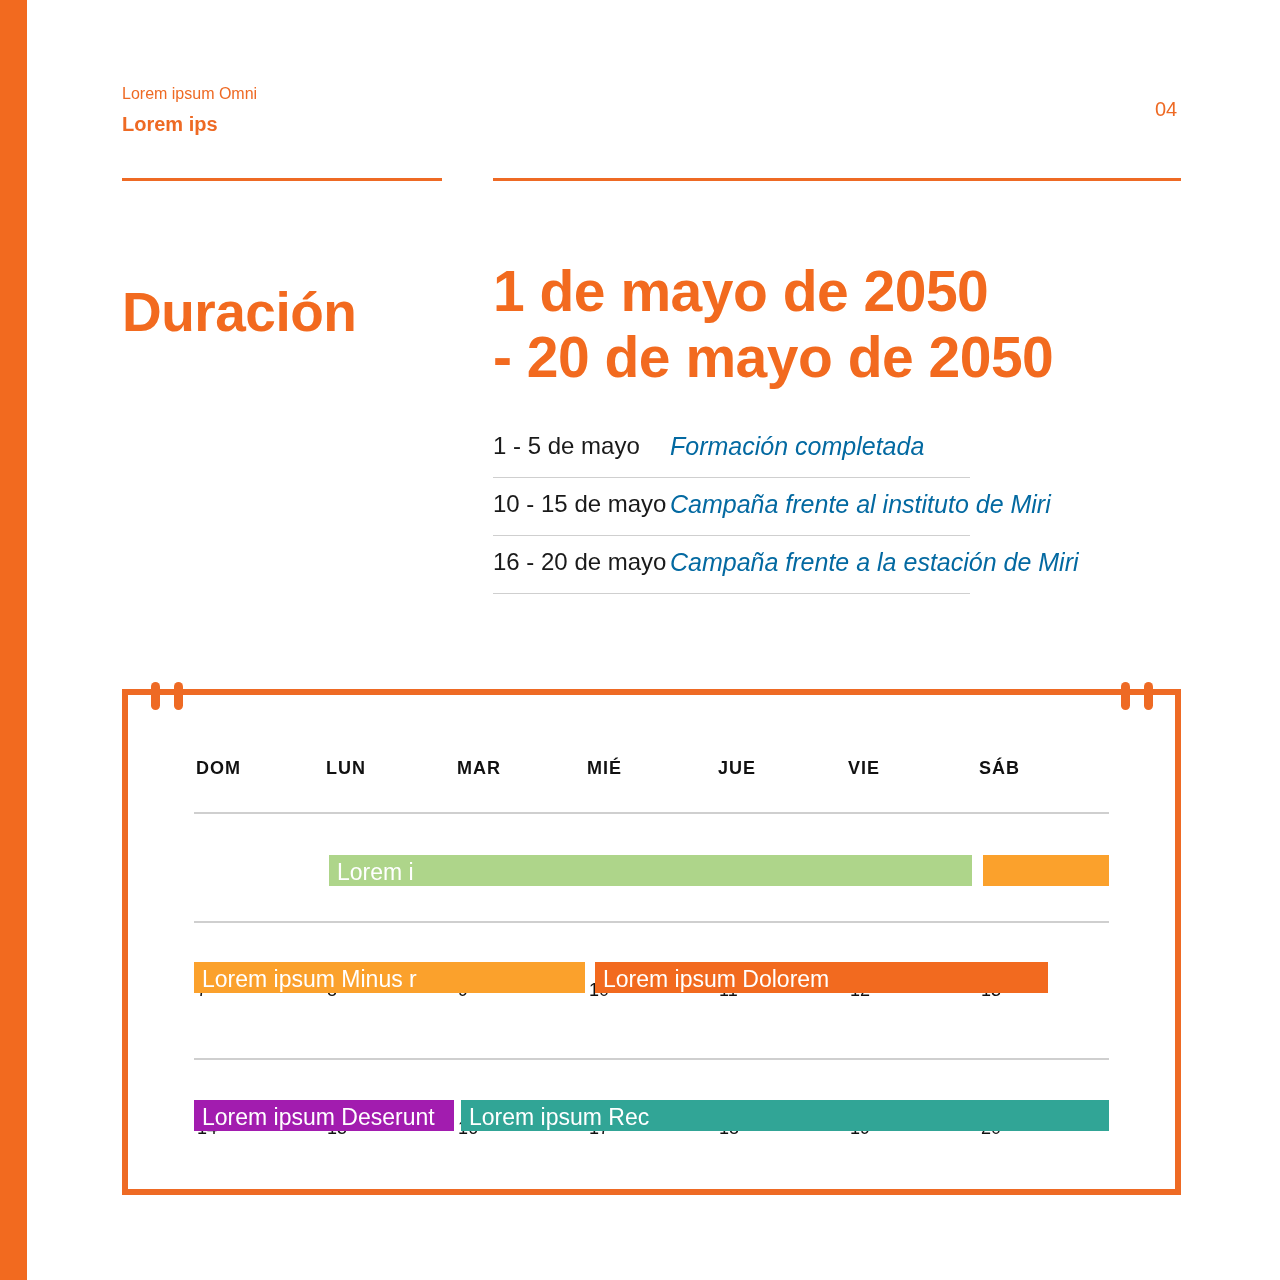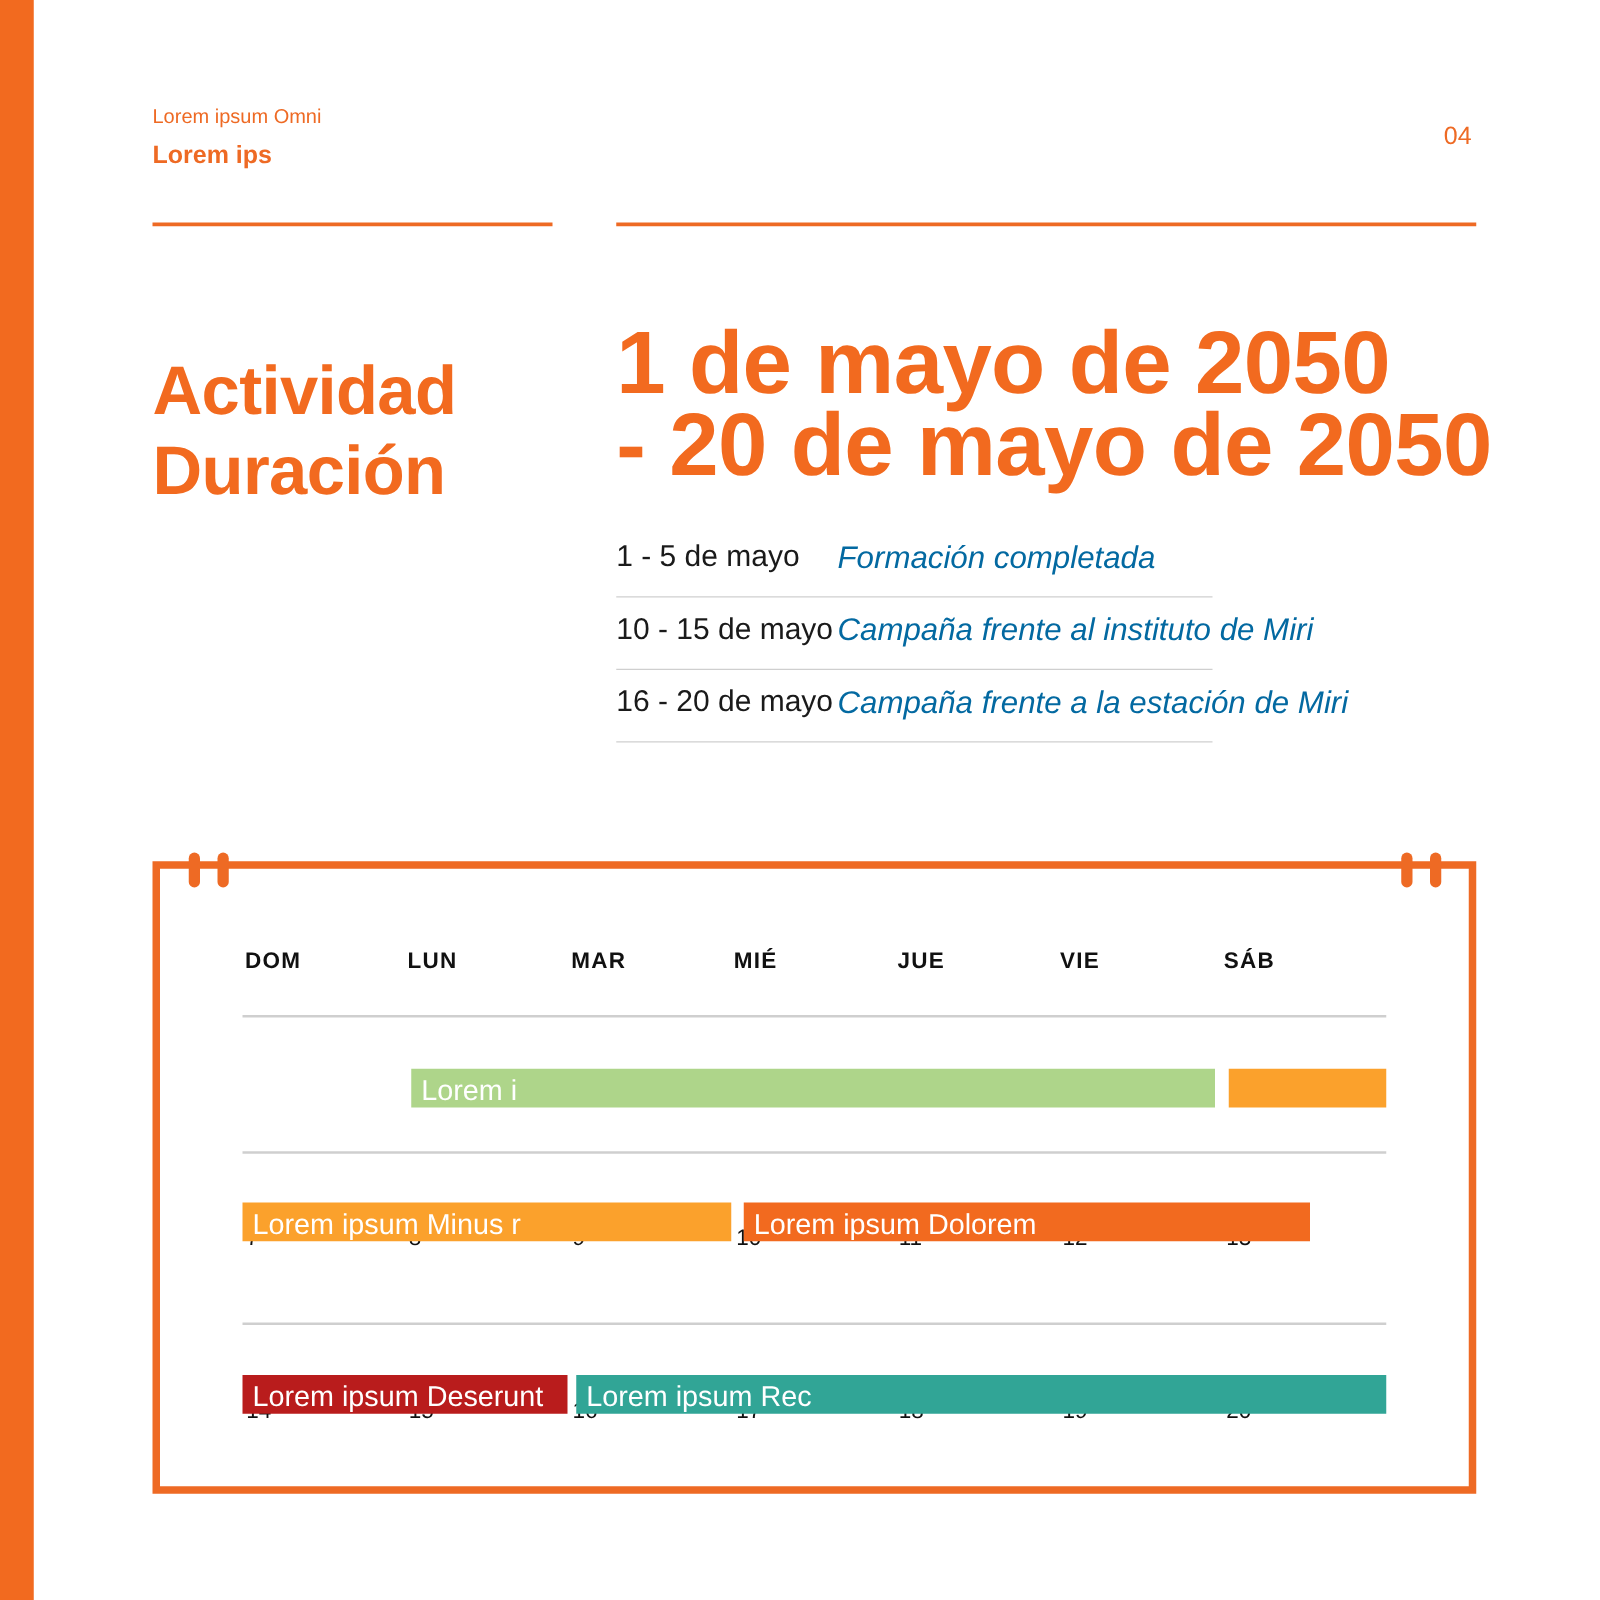--- a/index.html
+++ b/index.html
@@ -10,21 +10,21 @@
   }
   .abs { position:absolute; }
   .stripe { left:0; top:0; width:27px; height:1280px; background:#F26A1F; }
   .hdr1 { left:122px; top:85px; font-size:16px; color:#EE6A24; white-space:nowrap; }
   .hdr2 { left:122px; top:113px; font-size:20px; font-weight:bold; color:#EE6A24; white-space:nowrap; }
   .pageno { left:1155px; top:98px; font-size:20px; color:#EE6A24; }
   .rule { height:3px; background:#EE6A24; top:178px; }
   .rule-left { left:122px; width:320px; }
   .rule-right { left:493px; width:688px; }
   .title { left:122px; top:280px; font-size:55px; line-height:64px; font-weight:bold; color:#F26A1F; letter-spacing:-0.5px; }
-  .dates { left:493px; top:258px; font-size:71px; line-height:66px; font-weight:bold; color:#F26A1F; white-space:nowrap; letter-spacing:-0.5px; }
+  .dates { left:493px; top:258px; font-size:57px; line-height:66px; font-weight:bold; color:#F26A1F; white-space:nowrap; letter-spacing:-0.5px; }
 
   .sched { left:493px; top:420px; width:477px; }
   .sched-row { position:relative; height:58px; border-bottom:1.5px solid #cfcfcf; box-sizing:border-box; }
   .sched-row .c1 { position:absolute; left:0; top:12px; font-size:24px; color:#1a1a1a; white-space:nowrap; }
   .sched-row .c2 { position:absolute; left:177px; top:12px; font-size:25px; color:#0369a1; white-space:nowrap;font-style:italic; }
 
   .cal { left:122px; top:689px; width:1059px; height:506px; border:6px solid #EE6A24; box-sizing:border-box; }
   .ring { width:9px; height:28px; background:#EE6A24; border-radius:5px; top:682px; }
 
   .dayhdr { top:758px; width:130px; font-size:18px; font-weight:bold; color:#111; letter-spacing:1px; }
@@ -39,21 +39,20 @@
 <div class="abs stripe"></div>
 
 <div class="abs hdr1">Lorem ipsum Omni</div>
 <div class="abs hdr2">Lorem ips</div>
 <div class="abs pageno">04</div>
 
 <div class="abs rule rule-left"></div>
 <div class="abs rule rule-right"></div>
 
 <div class="abs title">
-  <div>Actividad</div>
   <div>Duración</div>
 </div>
 
 <div class="abs dates">
   <div>1 de mayo de 2050</div>
   <div>- 20 de mayo de 2050</div>
 </div>
 
 <div class="abs sched">
   <div class="sched-row">
@@ -103,14 +102,14 @@
 <div class="abs daynum" style="left:719px; top:1118px;">18</div>
 <div class="abs daynum" style="left:850px; top:1118px;">19</div>
 <div class="abs daynum" style="left:981px; top:1118px;">20</div>
 
 <div class="abs bar" style="left:329px; top:855px; width:643px; background:#AED58A;">Lorem i</div>
 <div class="abs bar" style="left:983px; top:855px; width:126px; background:#FBA12C;"></div>
 
 <div class="abs bar" style="left:194px; top:962px; width:391px; background:#FBA12C;">Lorem ipsum Minus r</div>
 <div class="abs bar" style="left:595px; top:962px; width:453px; background:#F26A1F;">Lorem ipsum Dolorem</div>
 
-<div class="abs bar" style="left:194px; top:1100px; width:260px; background:#b91c1c;">Lorem ipsum Deserunt</div>
+<div class="abs bar" style="left:194px; top:1100px; width:260px; background:#a21caf;">Lorem ipsum Deserunt</div>
 <div class="abs bar" style="left:461px; top:1100px; width:648px; background:#31A596;">Lorem ipsum Rec</div>
 
 </body></html>

